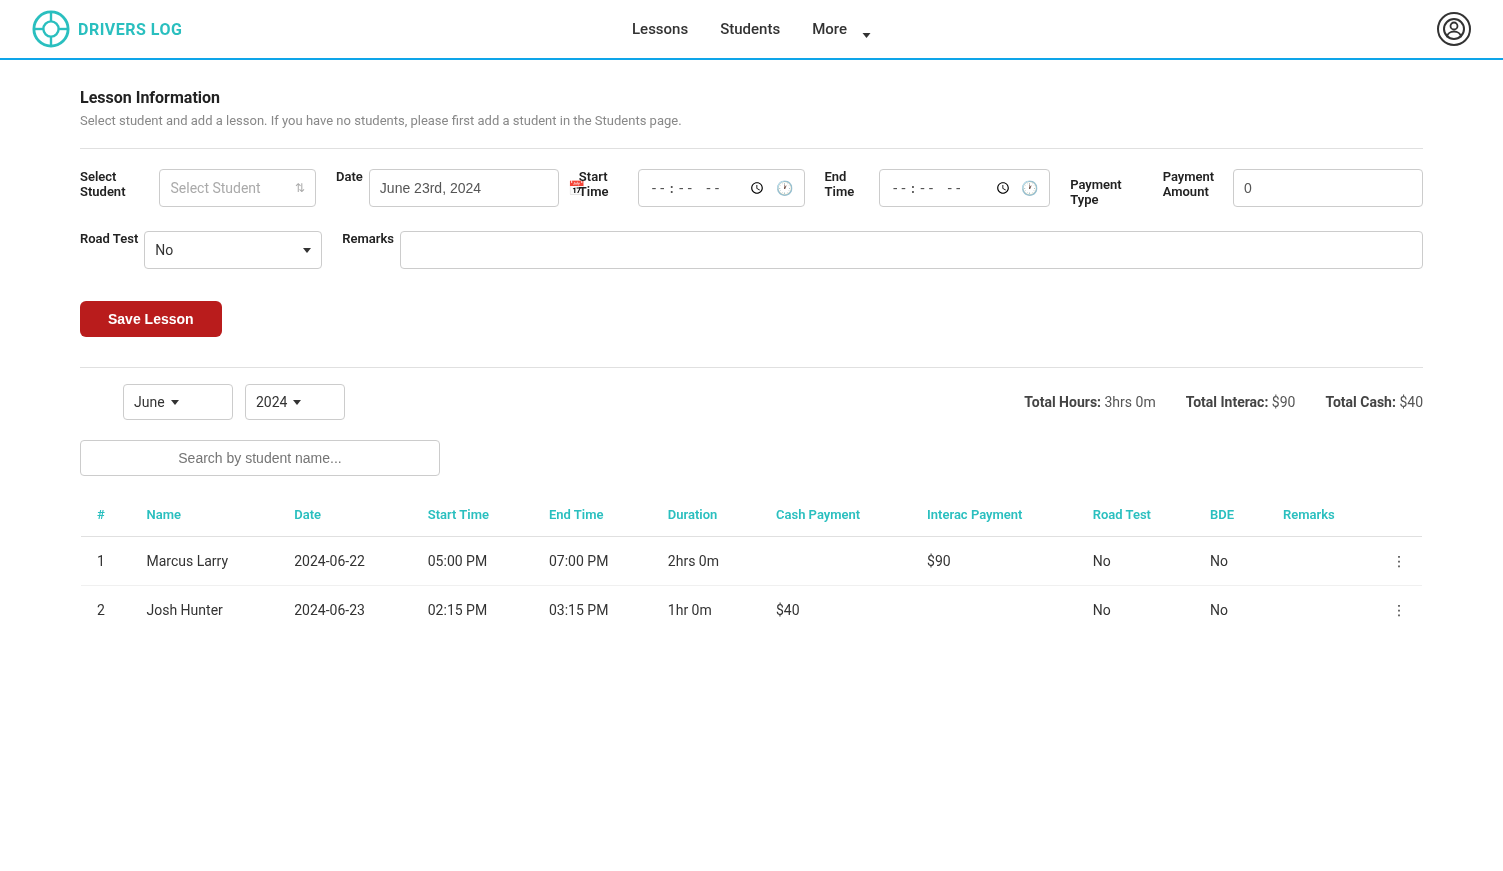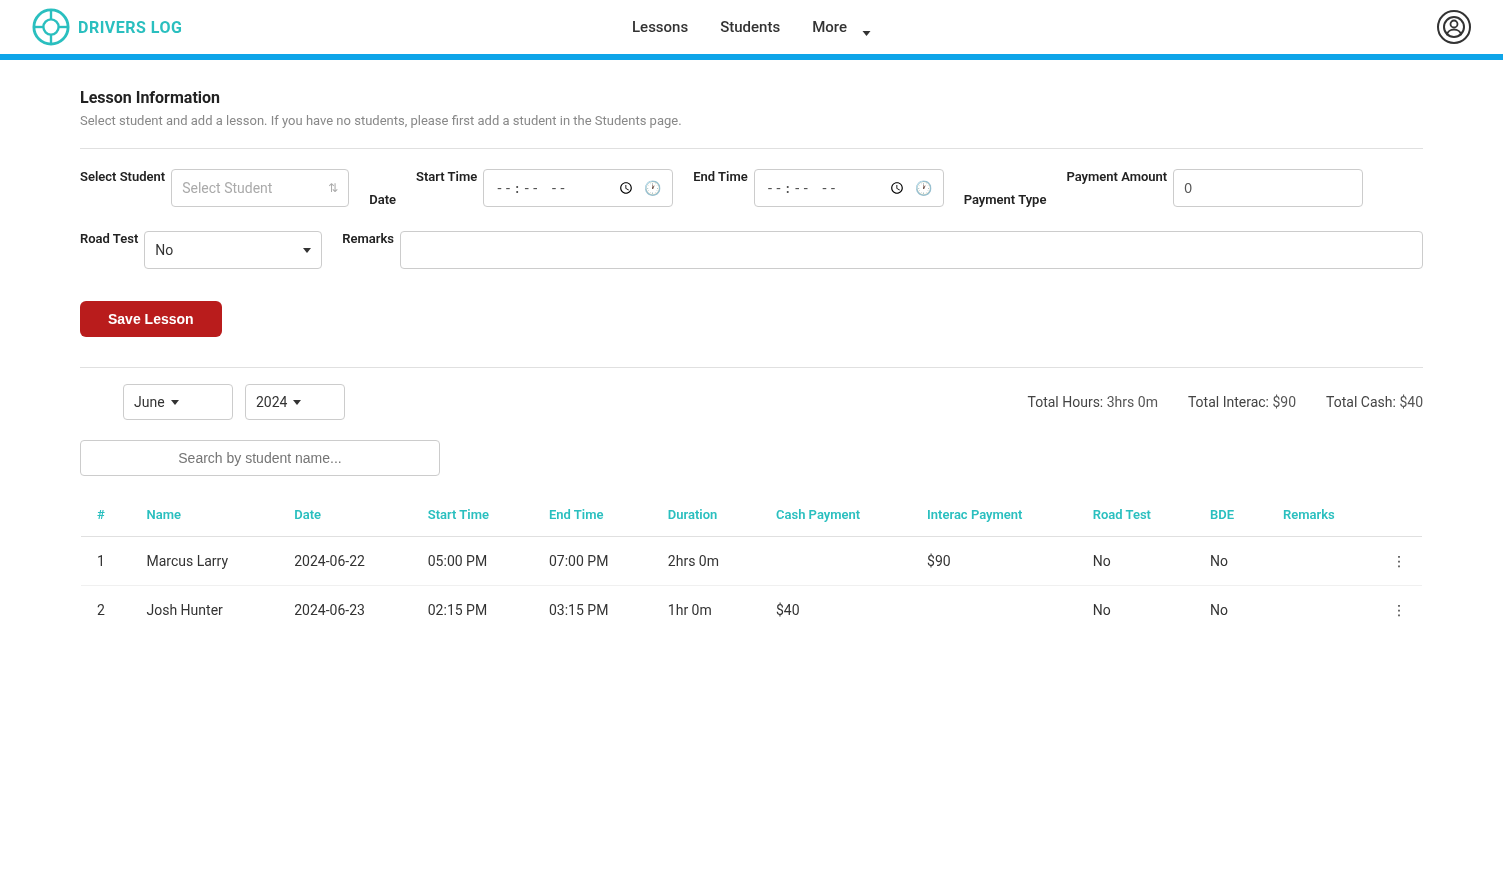--- a/index.html
+++ b/index.html
@@ -4,21 +4,21 @@
   <style>
     * { box-sizing: border-box; margin: 0; padding: 0; }
     body { font-family: -apple-system, BlinkMacSystemFont, 'Segoe UI', Roboto, sans-serif; background: #fff; color: #333; font-size: 14px; }
 
     
     .header {
       display: flex;
       align-items: center;
       padding: 0 32px;
       height: 60px;
-      border-bottom: 6px solid #0ea5e9;
+      border-bottom: 2px solid #0ea5e9;
       position: relative;
     }
     .logo-area {
       display: flex;
       align-items: center;
       gap: 8px;
     }
     .logo-icon {
       width: 38px;
       height: 38px;
@@ -263,21 +263,21 @@
       margin-left: auto;
       display: flex;
       align-items: center;
       gap: 30px;
     }
     .stat-item {
       font-size: 14px;
       color: #555;
     }
     .stat-label {
-      font-weight: 400;
+      font-weight: 700;
       color: #444;
       margin-top: 31px;
     }
 
     .search-input {
       width: 360px;
       height: 36px;
       border: 1px solid #ccc;
       border-radius: 4px;
       padding: 8px 12px;
@@ -370,20 +370,24 @@
     <div class="form-group">
       <label class="form-label">Select Student</label>
       <div class="form-input select-student">
         <span style="color:#aaa;">Select Student</span>
         <span class="select-student-arrows">⇅</span>
       </div>
     </div>
 
     <div class="form-group">
       <label class="form-label">Date</label>
+      <div class="date-input-wrapper">
+        <input type="text" value="June 23rd, 2024" style="">
+        <span class="calendar-icon">📅</span>
+      </div>
     </div>
 
     <div class="form-group">
       <label class="form-label">Start Time</label>
       <div class="time-input-wrapper">
         <input type="time" placeholder="--:-- --" style="font-size: 14px; color: rgb(85, 85, 85); border: none; outline: none; background: transparent; width: 100px;">
         <span class="clock-icon">🕐</span>
       </div>
     </div>
 

